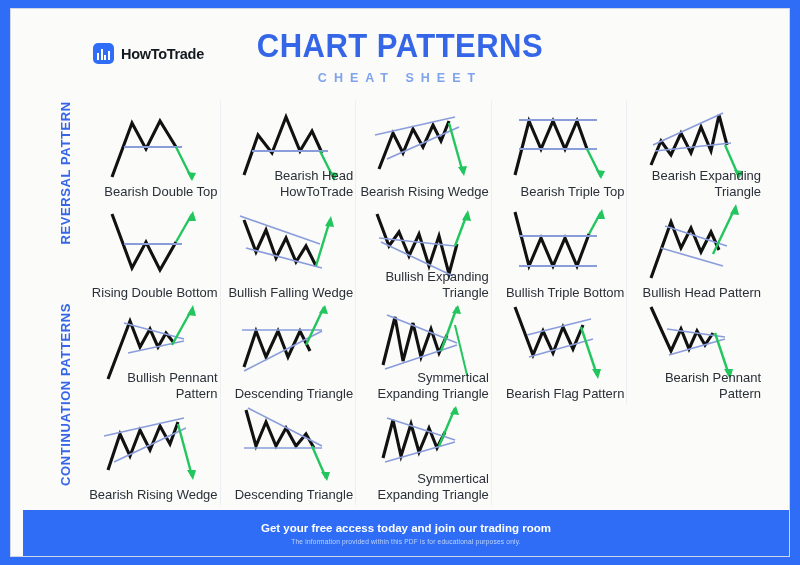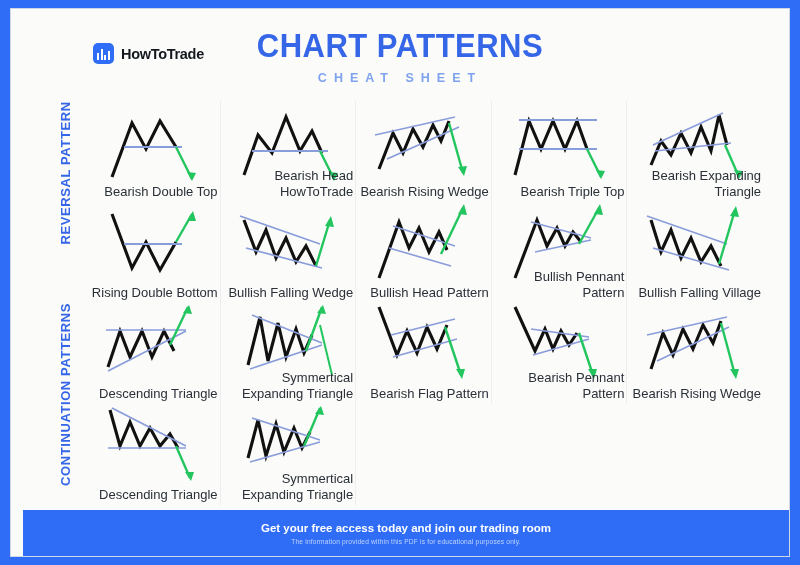--- a/index.html
+++ b/index.html
@@ -198,21 +198,41 @@
         <svg width="108" height="82" viewBox="0 0 108 82">
           <polyline points="10,16 22,48 32,26 42,54 52,34 62,58 72,42 82,62" fill="none" stroke="#111" stroke-width="3.1"></polyline>
           <line x1="6" y1="12" x2="86" y2="40" stroke="#8a9ddb" stroke-width="1.7"></line>
           <line x1="12" y1="44" x2="88" y2="64" stroke="#8a9ddb" stroke-width="1.7"></line>
           <line x1="82" y1="62" x2="96" y2="16" stroke="#22c55e" stroke-width="2.4"></line>
           <polygon points="97,12 91,22 100,23" fill="#22c55e"></polygon>
         </svg>
         <div class="cell-label">Bullish Falling Wedge</div>
       </div>
 
-
+      <div class="cell">
+        <svg width="108" height="82" viewBox="0 0 108 82">
+          <polyline points="8,10 20,42 30,28 40,52 50,30 60,62 70,32 80,70 88,40" fill="none" stroke="#111" stroke-width="3.1"></polyline>
+          <line x1="10" y1="34" x2="86" y2="42" stroke="#8a9ddb" stroke-width="1.6"></line>
+          <line x1="12" y1="38" x2="84" y2="72" stroke="#8a9ddb" stroke-width="1.6"></line>
+          <line x1="86" y1="42" x2="98" y2="10" stroke="#22c55e" stroke-width="2.4"></line>
+          <polygon points="99,6 93,16 102,17" fill="#22c55e"></polygon>
+        </svg>
+        <div class="cell-label">Bullish Expanding Triangle</div>
+      </div>
+
+      <div class="cell">
+        <svg width="108" height="82" viewBox="0 0 108 82">
+          <polyline points="10,8 24,62 36,34 48,62 60,34 72,62 84,30" fill="none" stroke="#111" stroke-width="3.1"></polyline>
+          <line x1="14" y1="32" x2="92" y2="32" stroke="#8a9ddb" stroke-width="1.9"></line>
+          <line x1="14" y1="62" x2="92" y2="62" stroke="#8a9ddb" stroke-width="1.9"></line>
+          <line x1="84" y1="30" x2="96" y2="8" stroke="#22c55e" stroke-width="2.4"></line>
+          <polygon points="97,5 91,15 100,15" fill="#22c55e"></polygon>
+        </svg>
+        <div class="cell-label">Bullish Triple Bottom</div>
+      </div>
 
       <div class="cell">
         <svg width="108" height="82" viewBox="0 0 108 82">
           <polyline points="10,74 30,18 40,44 50,24 60,48 70,28 78,46" fill="none" stroke="#111" stroke-width="3.1"></polyline>
           <line x1="24" y1="22" x2="86" y2="42" stroke="#8a9ddb" stroke-width="1.6"></line>
           <line x1="20" y1="44" x2="82" y2="62" stroke="#8a9ddb" stroke-width="1.6"></line>
           <line x1="72" y1="50" x2="94" y2="4" stroke="#22c55e" stroke-width="2.4"></line>
           <polygon points="95,0 89,10 98,11" fill="#22c55e"></polygon>
         </svg>
         <div class="cell-label">Bullish Head Pattern</div>
@@ -222,30 +242,20 @@
         <svg width="108" height="82" viewBox="0 0 108 82">
           <polyline points="10,74 32,16 42,42 52,24 60,42 68,28 76,38" fill="none" stroke="#111" stroke-width="3.1"></polyline>
           <line x1="26" y1="18" x2="86" y2="34" stroke="#8a9ddb" stroke-width="1.6"></line>
           <line x1="30" y1="48" x2="86" y2="36" stroke="#8a9ddb" stroke-width="1.6"></line>
           <line x1="74" y1="40" x2="94" y2="4" stroke="#22c55e" stroke-width="2.4"></line>
           <polygon points="95,0 89,10 98,11" fill="#22c55e"></polygon>
         </svg>
         <div class="cell-label">Bullish Pennant Pattern</div>
       </div>
 
-      <div class="cell">
-        <svg width="108" height="82" viewBox="0 0 108 82">
-          <polyline points="10,16 20,48 30,26 40,54 50,34 60,58 70,42 80,62" fill="none" stroke="#111" stroke-width="3.1"></polyline>
-          <line x1="6" y1="12" x2="86" y2="40" stroke="#8a9ddb" stroke-width="1.6"></line>
-          <line x1="12" y1="44" x2="88" y2="66" stroke="#8a9ddb" stroke-width="1.6"></line>
-          <line x1="78" y1="60" x2="94" y2="6" stroke="#22c55e" stroke-width="2.4"></line>
-          <polygon points="95,2 89,12 98,13" fill="#22c55e"></polygon>
-        </svg>
-        <div class="cell-label">Bullish Falling Village</div>
-      </div>
 
       <div class="cell">
         <svg width="108" height="82" viewBox="0 0 108 82">
           <polyline points="10,62 22,26 32,52 44,26 54,52 66,26 76,46" fill="none" stroke="#111" stroke-width="3.1"></polyline>
           <line x1="8" y1="25" x2="88" y2="25" stroke="#8a9ddb" stroke-width="1.7"></line>
           <line x1="10" y1="66" x2="88" y2="26" stroke="#8a9ddb" stroke-width="1.7"></line>
           <line x1="72" y1="40" x2="90" y2="2" stroke="#22c55e" stroke-width="2.4"></line>
           <polygon points="91,0 85,8 94,9" fill="#22c55e"></polygon>
         </svg>
         <div class="cell-label">Descending Triangle</div>

